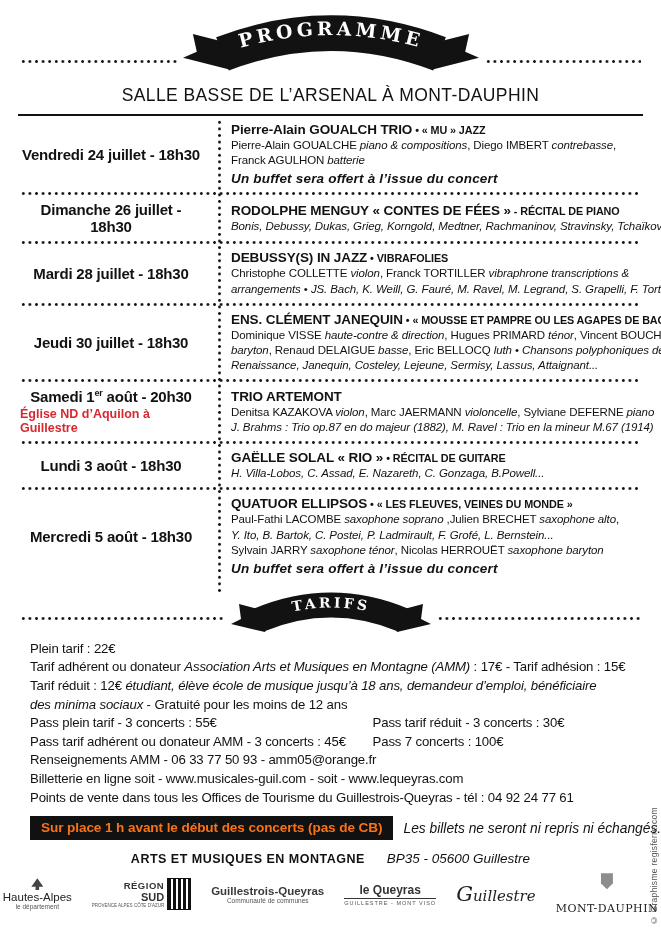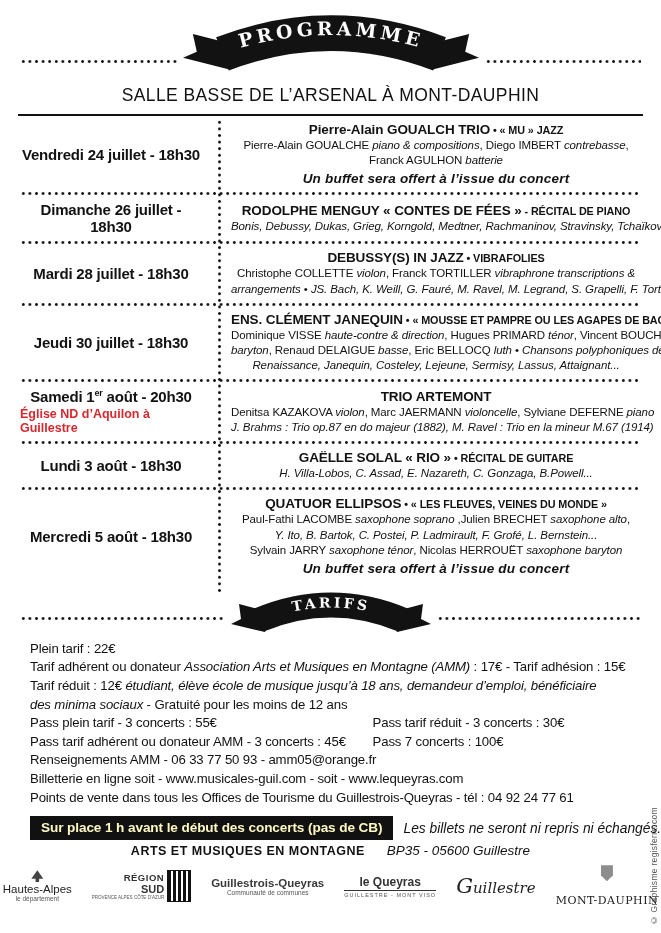--- a/index.html
+++ b/index.html
@@ -23,40 +23,40 @@
 
   
   .events{position:relative;margin:0 20px;}
   .events::before{content:"";position:absolute;left:198px;top:3px;bottom:-10px;width:3px;
     background-image:radial-gradient(circle,#141414 1.2px,transparent 1.55px);
     background-size:3px 6.6px;background-repeat:repeat-y;}
   .event-row{display:flex;align-items:center;padding:6px 0;}
   .date-cell{width:198px;flex:0 0 auto;padding-right:16px;box-sizing:border-box;}
   .date{font-size:15px;font-weight:700;letter-spacing:-.2px;text-align:center;}
   .date-note{font-size:12.5px;font-weight:700;color:#d7282f;margin-top:2px;}
-  .content-cell{flex:1;padding-left:13px;min-width:0;text-align:center;}
+  .content-cell{flex:1;padding-left:13px;min-width:0;}
   .ev-title{font-size:13.5px;font-weight:700;letter-spacing:-.1px;margin-bottom:1px;white-space:nowrap;}
   .t-sub{font-size:10.8px;}
   .ev-line{font-size:11.5px;line-height:1.32;letter-spacing:-.1px;white-space:nowrap;}
   .ev-note{font-size:13.5px;font-weight:700;font-style:italic;margin-top:3px;letter-spacing:.2px;}
 
   
   .tarifs-row{padding-top:0;margin-top:2px;}
   .tarifs-row .dot-h{margin-bottom:20px;}
   .tarifs-body{margin:0 30px;}
   .tr-line{font-size:13.2px;line-height:18.6px;letter-spacing:-.15px;}
   .pass-row{display:flex;}
   .pass-col-l{width:57%;}
   .pass-col-r{flex:1;}
   .notice-row{display:flex;align-items:center;gap:10px;margin:9px 30px 0 30px;}
-  .notice-box{background:#111;color:#fef9c3;font-weight:700;font-size:13.6px;padding:4px 11px 5px 11px;letter-spacing:-.1px;white-space:nowrap;}
+  .notice-box{background:#111;color:#f97316;font-weight:700;font-size:13.6px;padding:4px 11px 5px 11px;letter-spacing:-.1px;white-space:nowrap;}
   .notice-note{font-style:italic;font-size:13.8px;white-space:nowrap;}
 
   
-  .org-row{display:flex;justify-content:center;align-items:baseline;gap:22px;margin-top:3px;}
+  .org-row{display:flex;justify-content:center;align-items:baseline;gap:22px;margin-top:11px;}
   .org{font-weight:700;font-size:12.5px;letter-spacing:.5px;}
   .address{font-style:italic;font-size:13.5px;}
   .logos-row{display:flex;justify-content:center;align-items:center;gap:20px;margin-top:7px;}
   .logo{text-align:center;color:#333;}
   .la-icon{width:12px;height:12px;background:#444;margin:0 auto 1px auto;clip-path:polygon(50% 0,100% 70%,65% 70%,65% 100%,35% 100%,35% 70%,0 70%);}
   .la-name{font-size:11.5px;color:#222;}
   .la-sub{font-size:6.5px;color:#555;}
   .rs{display:flex;align-items:center;gap:3px;}
   .rs-txt{text-align:right;}
   .rs-1{font-size:9.5px;font-weight:700;letter-spacing:.5px;}

